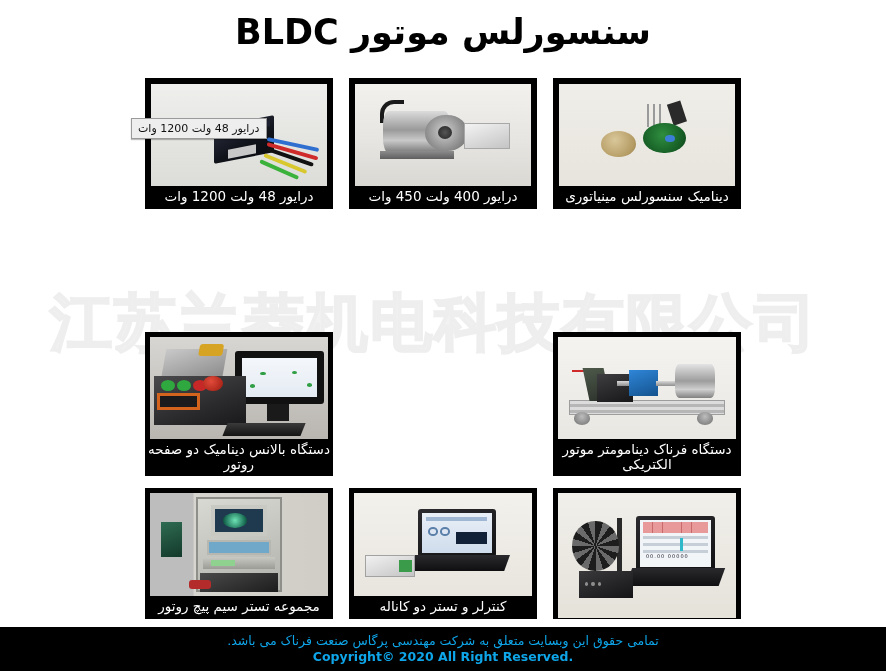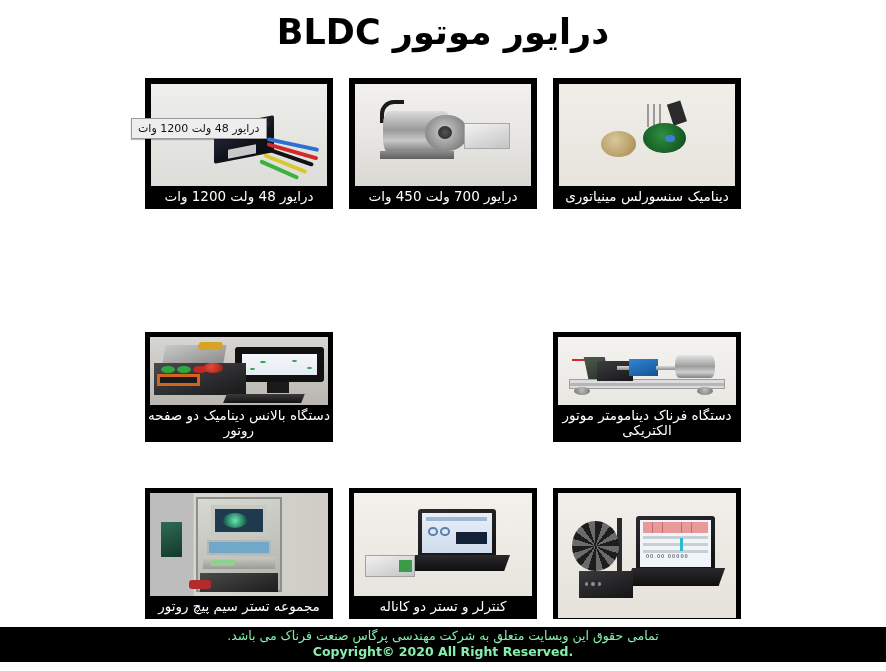--- a/index.html
+++ b/index.html
@@ -76,21 +76,21 @@
   .card {
     width: 188px;
     background: #000000;
     border: 1px solid #000000;
     display: flex;
     flex-direction: column;
     overflow: hidden;
     position: relative;
   }
   .grid.g1 .card { height: 131px; }
-  .grid.g2 .card { height: 110px; }
+  .grid.g2 .card { height: 144px; }
   .grid.g3 .card { height: 131px; }
 
   .card-photo {
     flex: 1 1 auto;
     position: relative;
     overflow: hidden;
     background: #e9e9e7;
     margin: 5px 5px 0 5px;
   }
   .grid.g2 .card-photo,
@@ -125,25 +125,26 @@
     z-index: 6;
     box-shadow: 0 1px 1px rgba(0,0,0,.25);
   }
 
   
   .footer {
     position: absolute;
     left: 0;
     top: 627px;
     width: 886px;
-    height: 35px;
+    height: 44px;
     background: #000000;
-    color: #86efac;
+    color: #0ea5e9;
     text-align: center;
     z-index: 5;
+    padding-top: 5px;
   }
   .footer-fa {
     font-size: 12.5px;
     line-height: 17px;
     direction: rtl;
     font-weight: 400;
   }
   .footer-en {
     font-size: 12.5px;
     line-height: 16px;
@@ -505,22 +506,23 @@
   .ph-speed .base {
     position:absolute; left:40%; top:60%; width:52%; height:14%;
     background: linear-gradient(180deg,#2a2a2e,#0f0f11); transform: skewX(-20deg);
   }
 </style>
 </head>
 <body>
 
 <div class="page">
 
-
-  <div class="section-title t1">درایور موتور BLDC</div>
+  <div class="watermark">江苏兰菱机电科技有限公司</div>
+
+  <div class="section-title t1">سنسورلس موتور BLDC</div>
 
   <div class="grid g1">
 
     <div class="card">
       <div class="card-photo">
         <div class="ph ph-driver48">
           <div class="box"></div>
           <div class="conn"></div>
           <div class="w w1"></div>
             <div class="w w2"></div>
@@ -536,21 +538,21 @@
       <div class="card-photo">
         <div class="ph ph-motor400">
           <div class="cable"></div>
           <div class="drum"></div>
           <div class="face"></div>
           <div class="hub"></div>
           <div class="silverbox"></div>
           <div class="base"></div>
         </div>
       </div>
-      <div class="card-caption">درایور 700 ولت 450 وات</div>
+      <div class="card-caption">درایور 400 ولت 450 وات</div>
     </div>
 
     <div class="card">
       <div class="card-photo">
         <div class="ph ph-mini">
           <div class="coin"></div>
           <div class="p1 pin"></div>
             <div class="p2 pin"></div>
             <div class="p3 pin"></div>
           <div class="blk"></div>

